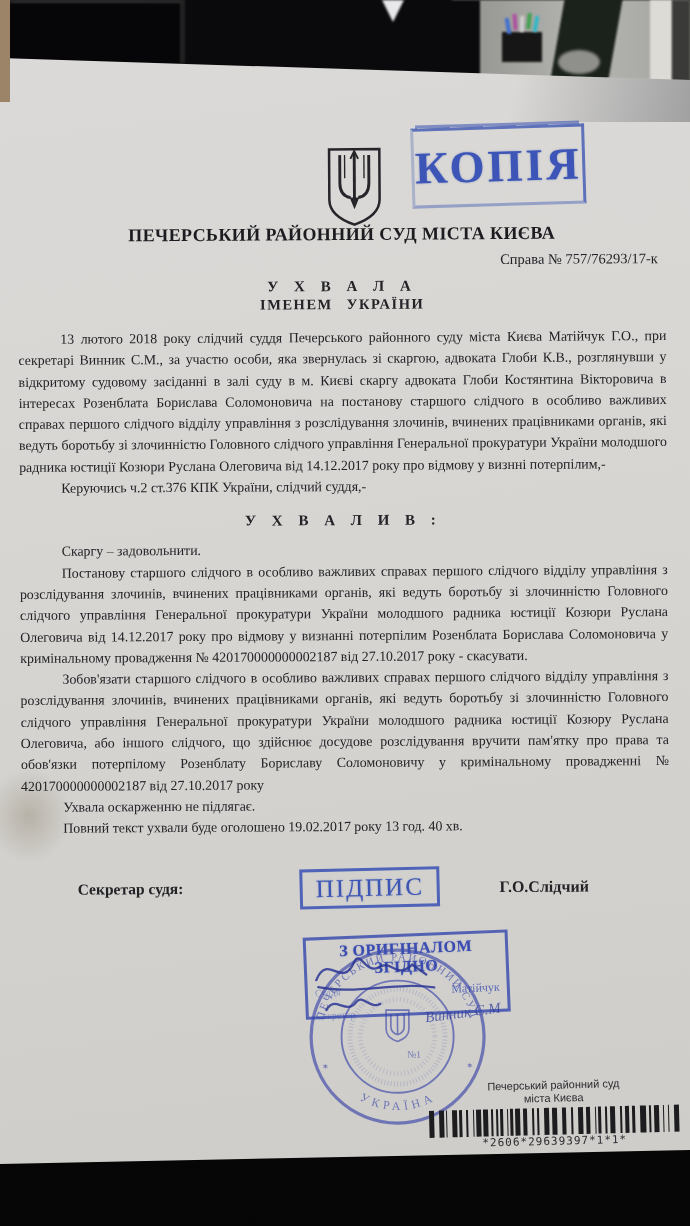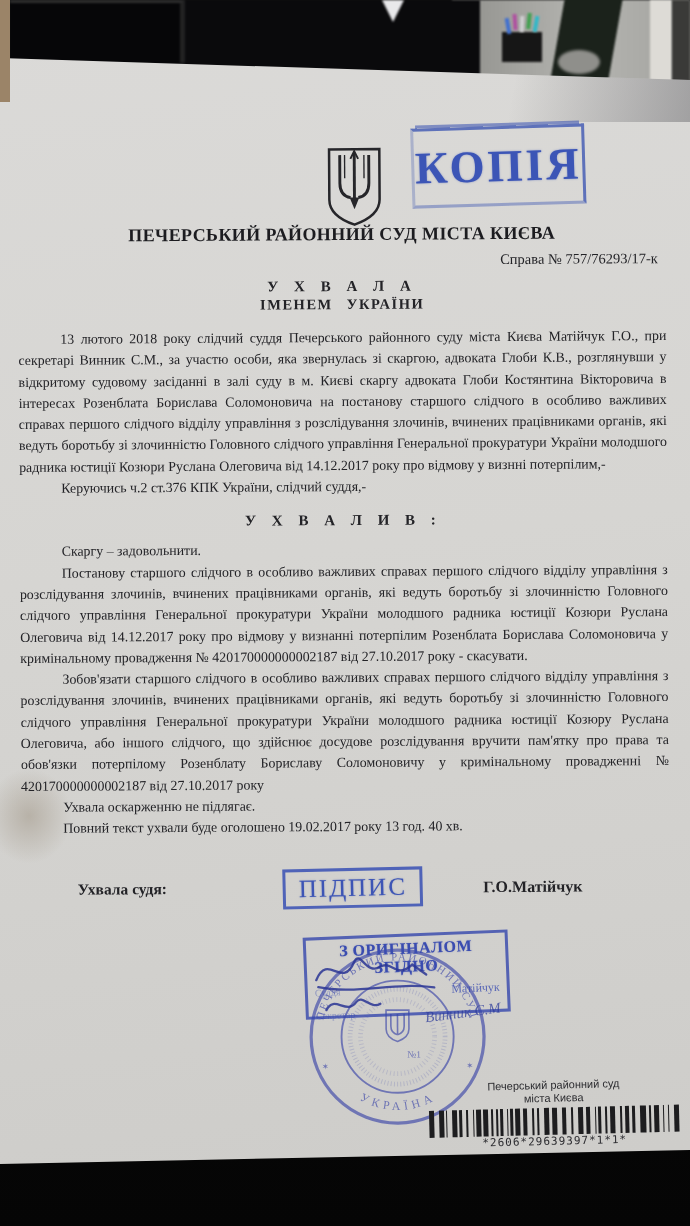--- a/index.html
+++ b/index.html
@@ -144,23 +144,23 @@
           <p class="noj">Керуючись ч.2 ст.376 КПК України, слідчий суддя,-</p>
           <div class="resolved">У Х В А Л И В :</div>
           <p class="noj">Скаргу – задовольнити.</p>
           <p>Постанову старшого слідчого в особливо важливих справах першого слідчого відділу управління з розслідування злочинів, вчинених працівниками органів, які ведуть боротьбу зі злочинністю Головного слідчого управління Генеральної прокуратури України молодшого радника юстиції Козюри Руслана Олеговича від 14.12.2017 року про відмову у визнанні потерпілим Розенблата Борислава Соломоновича у кримінальному провадження № 420170000000002187 від 27.10.2017 року - скасувати.</p>
           <p>Зобов'язати старшого слідчого в особливо важливих справах першого слідчого відділу управління з розслідування злочинів, вчинених працівниками органів, які ведуть боротьбу зі злочинністю Головного слідчого управління Генеральної прокуратури України молодшого радника юстиції Козюру Руслана Олеговича, або іншого слідчого, що здійснює досудове розслідування вручити пам'ятку про права та обов'язки потерпілому Розенблату Бориславу Соломоновичу у кримінальному провадженні № 420170000000002187 від 27.10.2017 року</p>
           <p class="noj">Ухвала оскарженню не підлягає.</p>
           <p class="noj">Повний текст ухвали буде оголошено 19.02.2017 року 13 год. 40 хв.</p>
         </div>
 
         <div class="sig-row">
-          <span class="sig-label">Ухвала судя:</span>
+          <span class="sig-label">Секретар судя:</span>
           <span class="pidpis">ПІДПИС</span>
-          <span class="judge-name">Г.О.Матійчук</span>
+          <span class="judge-name">Г.О.Слідчий</span>
         </div>
 
         <div class="cert-block">
 
           <svg class="seal" width="190" height="190" viewBox="-100 -100 200 200">
             <g stroke="#4f58ad" fill="none">
               <circle r="91" stroke-width="3.4"></circle>
               <circle r="59" stroke-width="2"></circle>
               <circle r="50" stroke-width="5" stroke-dasharray="1 2.4" opacity=".3"></circle>
               <circle r="39" stroke-width="5" stroke-dasharray="1 2.8" opacity=".25"></circle>

